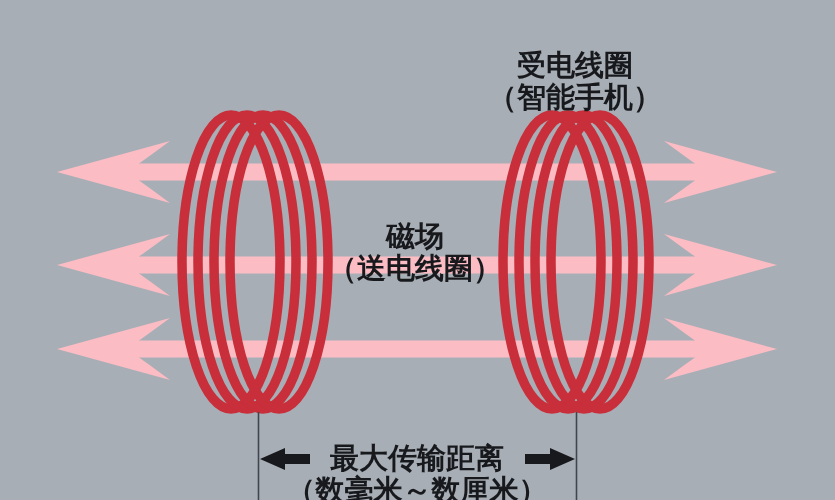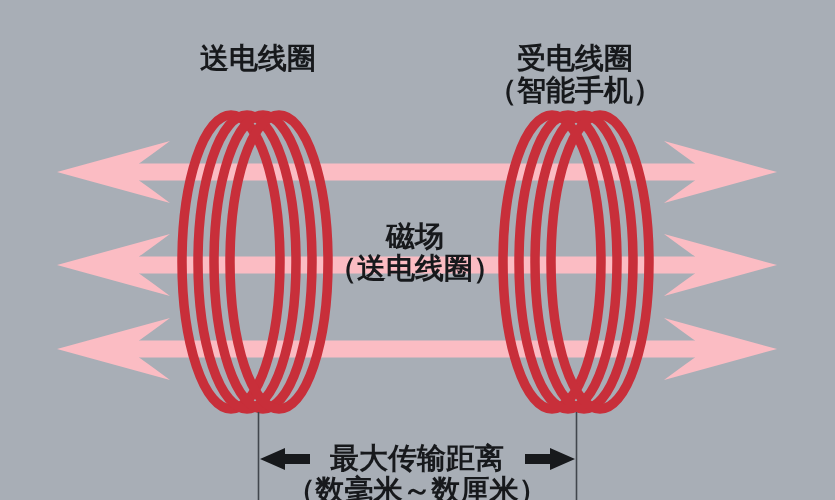--- a/index.html
+++ b/index.html
@@ -82,24 +82,23 @@
       <ellipse class="coil-turn" cx="600" cy="262" rx="49" ry="147"></ellipse>
     </g>
 
     <line class="boundary" x1="258.5" y1="412" x2="258.5" y2="500"></line>
     <line class="boundary" x1="576.5" y1="412" x2="576.5" y2="500"></line>
     <use href="#distance-arrowhead" class="marker" transform="translate(260,459)"></use>
     <use href="#distance-arrowhead" class="marker" transform="translate(575,459) scale(-1,1)"></use>
   </svg>
 
   <div class="label" style="left:58px;top:42px;">
-    <div>送电线圈</div>
   </div>
 
-  <div class="label" style="left:375px;top:42px;">
+  <div class="label" style="left:375px;top:49px;">
     <div>受电线圈</div>
     <div>（智能手机）</div>
   </div>
 
   <div class="label" style="left:215px;top:172px;margin-top:48px;">
     <div>磁场</div>
     <div>（送电线圈）</div>
   </div>
 
   <div class="label" style="left:217px;top:442px;">

